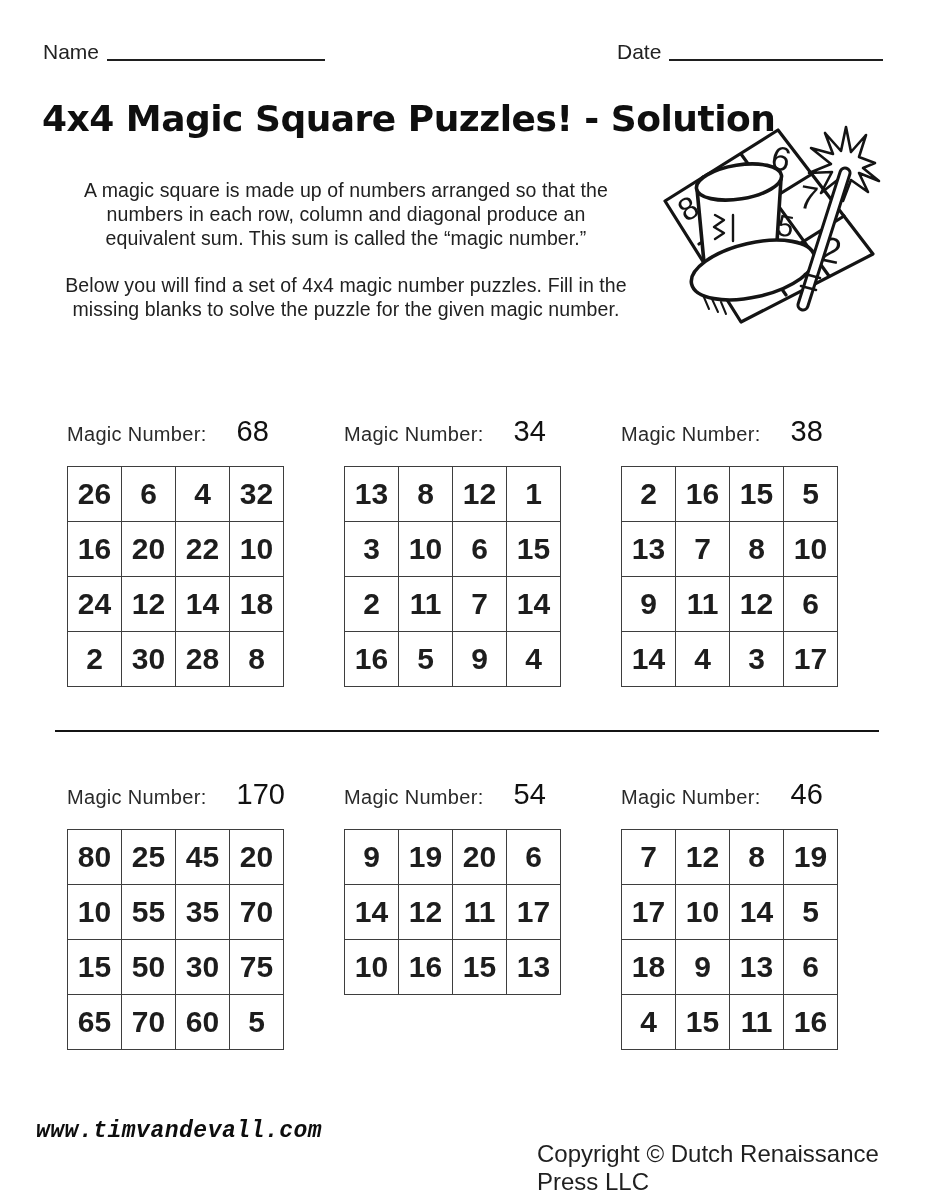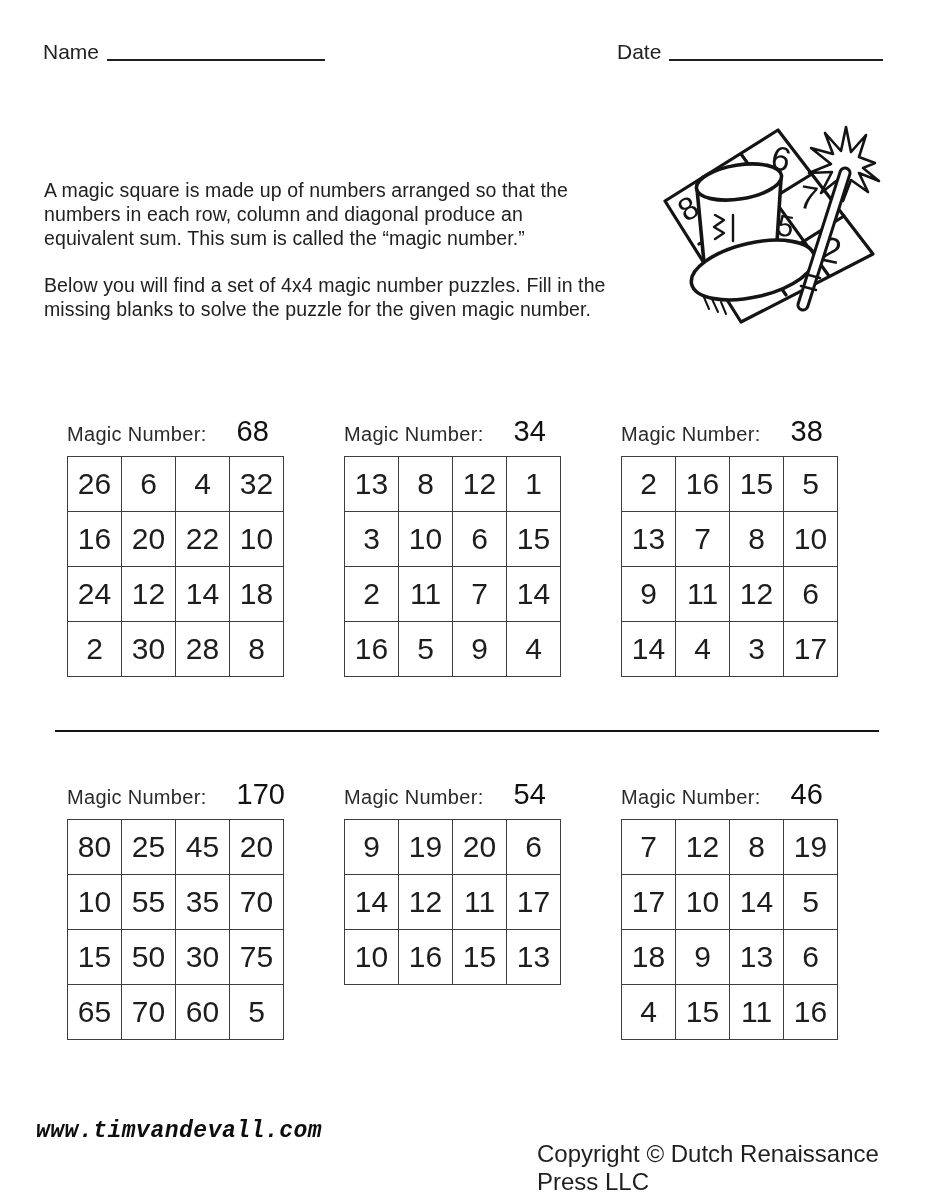--- a/index.html
+++ b/index.html
@@ -13,34 +13,34 @@
   .name-line { width:218px; }
   .date-line { width:214px; }
 
   .title {
     position:absolute; left:42px; top:98px; font-size:36px; font-weight:800;
     letter-spacing:-0.5px; color:#0f0f0f; white-space:nowrap;
     font-family:"DejaVu Sans","Liberation Sans",sans-serif;
   }
 
   .intro {
-    position:absolute; left:44px; width:620px; margin:0;
+    position:absolute; left:36px; width:620px; margin:0;
     font-size:19.5px; line-height:24px; letter-spacing:0.1px;
-    white-space:pre-line; color:#212121;
+    white-space:pre-line; color:#212121;text-align:center;
   }
   .intro-1 { top:178px; }
   .intro-2 { top:273px; }
 
   .illo { position:absolute; left:653px; top:123px; }
 
   .puzzle { position:absolute; width:250px; }
   .puzzle-head { display:flex; align-items:baseline; gap:30px; }
   .mn-label { font-size:20px; color:#2a2a2a; letter-spacing:0.3px; }
   .mn-value { font-size:29px; color:#111111; }
-  table.grid { border-collapse:collapse; margin-top:8px; }
+  table.grid { border-collapse:collapse; margin-top:18px;font-weight:bold; }
   table.grid td {
     width:53px; height:54px; border:1px solid #3e3e3e;
     text-align:center; vertical-align:middle; font-size:30px; color:#1d1d1d;
     padding:0;
   }
   .pos-r1c1 { left:67px;  top:415px; }
   .pos-r1c2 { left:344px; top:415px; }
   .pos-r1c3 { left:621px; top:415px; }
   .pos-r2c1 { left:67px;  top:778px; }
   .pos-r2c2 { left:344px; top:778px; }
@@ -62,20 +62,21 @@
 
   <div class="hdr-field" style="left:43px; top:40px;">
     <span>Name</span>
     <span class="hdr-line name-line"></span>
   </div>
   <div class="hdr-field" style="left:617px; top:40px;">
     <span>Date</span>
     <span class="hdr-line date-line"></span>
   </div>
 
+  <div class="title">4x4 Magic Square Puzzles! - Solution</div>
 
   <p class="intro intro-1">A magic square is made up of numbers arranged so that the
 numbers in each row, column and diagonal produce an
 equivalent sum. This sum is called the “magic number.”</p>
   <p class="intro intro-2">Below you will find a set of 4x4 magic number puzzles. Fill in the
 missing blanks to solve the puzzle for the given magic number.</p>
 
   <svg class="illo" width="235" height="215" viewBox="0 0 235 215">
     <g stroke="#141414" fill="none" stroke-width="3.2" stroke-linecap="round" stroke-linejoin="round">
       <polygon points="125,7 220,131 88,199 12,78" fill="#ffffff"></polygon>

